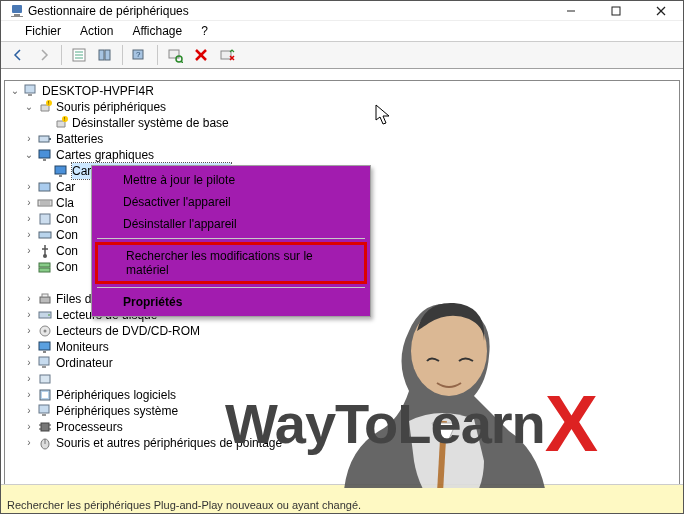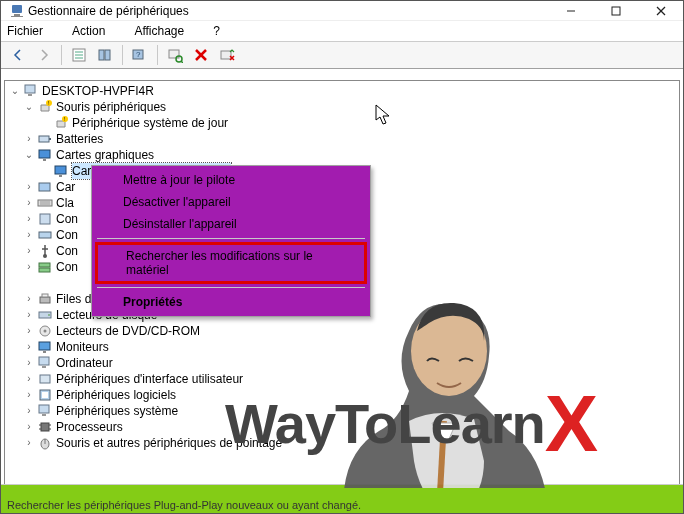--- a/index.html
+++ b/index.html
@@ -1,38 +1,38 @@
 <!DOCTYPE html>
 <html><head>
 <meta charset="utf-8">
 <style>
   * { box-sizing: border-box; margin: 0; padding: 0; font-family: "Segoe UI", Tahoma, sans-serif; }
   body { width: 684px; height: 514px; background: #fff; position: relative; overflow: hidden; border: 1px solid #555; }
   .titlebar { height: 20px; display: flex; align-items: center; padding: 0 0 0 8px; border-bottom: 1px solid #eee; }
   .titlebar .title { font-size: 12px; flex: 1; }
   .titlebar .wbtn { width: 45px; height: 29px; display: flex; align-items: center; justify-content: center; font-size: 14px; color: #222; }
-  .menubar { height: 20px; display: flex; align-items: center; padding: 0 6px; font-size: 12px; gap: 29px; }
+  .menubar { height: 20px; display: flex; align-items: center; padding: 0 24px; font-size: 12px; gap: 19px; }
   .menubar span { cursor: default; }
   .toolbar { height: 28px; border-top: 1px solid #ccc; border-bottom: 1px solid #a0a0a0; background: #f6f6f6; display: flex; align-items: center; padding: 0 6px; gap: 4px; }
   .tb-sep { width: 1px; height: 20px; background: #c8c8c8; margin: 0 2px; }
   .tb-btn { width: 22px; height: 22px; display: flex; align-items: center; justify-content: center; border: 1px solid transparent; }
   .content { position: absolute; top: 79px; left: 0; right: 0; bottom: 22px; border: 1px solid #888; margin: 0 3px 2px 3px; background: #fff; overflow: hidden; }
   .tree { font-size: 12px; line-height: 16px; padding: 2px 0 2px 4px; position: relative; }
   .row { display: flex; align-items: center; height: 16px; white-space: nowrap; }
   .exp { width: 12px; height: 12px; display: inline-flex; align-items: center; justify-content: center; color: #666; font-size: 10px; margin-right: 2px; }
   .ico { width: 16px; height: 16px; display: inline-flex; align-items: center; justify-content: center; margin-right: 3px; }
   .sel { background: #cde8ff; outline: 1px dotted #555; }
   .indent1 { padding-left: 14px; }
   .indent2 { padding-left: 30px; }
   .ctxmenu { position: absolute; left: 90px; top: 164px; width: 280px; background: #a21caf; border: 1px solid #a0a0a0; box-shadow: 2px 3px 4px rgba(0,0,0,0.3); z-index: 50; padding: 3px; font-size: 12px; }
   .ctxmenu .mi { padding: 4px 10px 4px 28px; cursor: default; }
   .ctxmenu .sep { height: 1px; background: #c8c8c8; margin: 3px 2px; }
   .ctxmenu .hilite { border: 3px solid #d00; margin: 2px 0; }
   .ctxmenu .bold { font-weight: bold; }
-  .status { position: absolute; left: 0; right: 0; bottom: 0; height: 20px; background: #84cc16; border-top: 1px solid #ccc; font-size: 11px; padding: 14px 6px; color: #333; }
+  .status { position: absolute; left: 0; right: 0; bottom: 0; height: 20px; background: #fef9c3; border-top: 1px solid #ccc; font-size: 11px; padding: 14px 6px; color: #333; }
   .cursor-ptr { position: absolute; left: 374px; top: 103px; z-index: 60; pointer-events: none; }
   .watermark { position: absolute; left: 180px; bottom: 18px; font-size: 56px; font-weight: 700; color: #444; z-index: 5; letter-spacing: -1px; pointer-events:none;margin-left:40px; }
   .watermark .x { color: #d22; font-size: 80px; font-weight: 800; vertical-align: -8px; }
   .man { position: absolute; right: 110px; top: 180px; width: 260px; height: 290px; z-index: 3; opacity: 0.92; pointer-events:none; }
   svg.ic { width: 16px; height: 16px; }
 </style>
 </head>
 <body>
 
 <div class="titlebar">
@@ -151,21 +151,21 @@
       </div>
     <div class="row indent2">
         <span class="exp"></span>
         <span class="ico">
           <svg class="ic" viewBox="0 0 16 16">
             <path d="M4 6 h8 v6 h-8z" fill="#ddd" stroke="#888"></path>
             <circle cx="12" cy="4" r="3" fill="#fc0"></circle>
             <text x="10.7" y="6" font-size="5" fill="#000">!</text>
           </svg>
         </span>
-        <span>Périphérique système de jour</span>
+        <span>Désinstaller système de base</span>
       </div>
 
     <div class="row indent1">
         <span class="exp">›</span>
         <span class="ico">
           <svg class="ic" viewBox="0 0 16 16">
             <rect x="2" y="5" width="10" height="6" fill="#cde" stroke="#567"></rect>
             <rect x="12" y="7" width="2" height="2" fill="#567"></rect>
           </svg>
         </span>
@@ -304,21 +304,20 @@
         </span>
         <span>Ordinateur</span>
       </div>
     <div class="row indent1">
         <span class="exp">›</span>
         <span class="ico">
           <svg class="ic" viewBox="0 0 16 16">
             <rect x="3" y="4" width="10" height="8" fill="#d8e5f0" stroke="#678"></rect>
           </svg>
         </span>
-        <span>Périphériques d'interface utilisateur</span>
       </div>
     <div class="row indent1">
         <span class="exp">›</span>
         <span class="ico">
           <svg class="ic" viewBox="0 0 16 16">
             <rect x="3" y="3" width="10" height="10" fill="#b7d3ec" stroke="#567"></rect>
             <rect x="5" y="5" width="6" height="6" fill="#fff"></rect>
           </svg>
         </span>
         <span>Périphériques logiciels</span>

